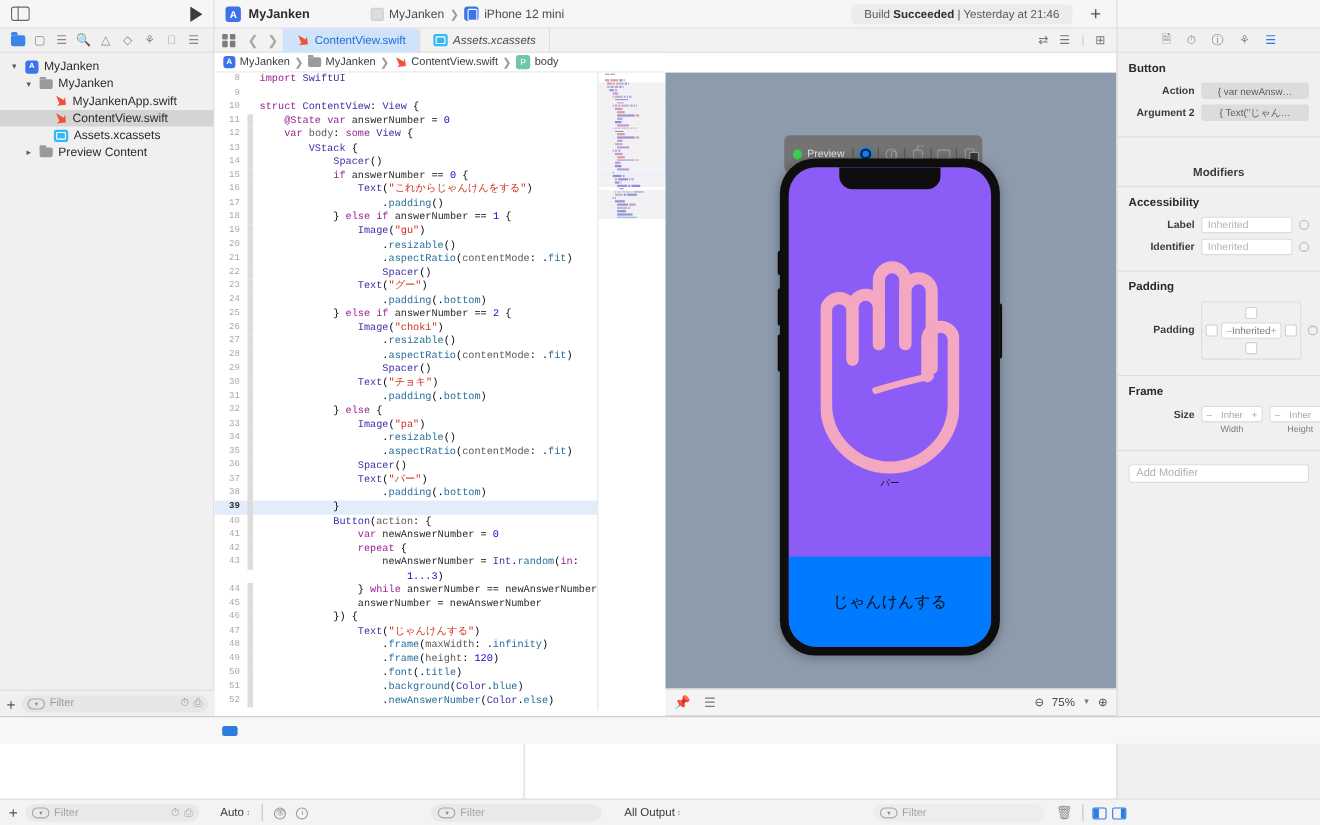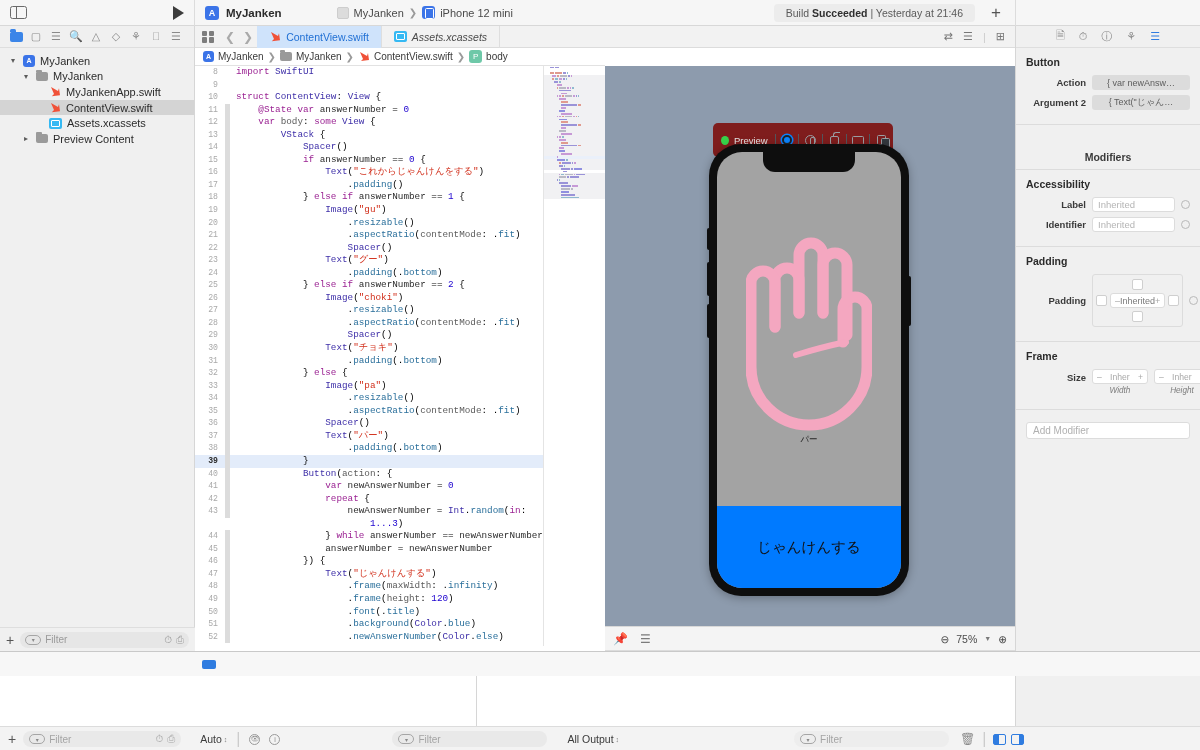--- a/index.html
+++ b/index.html
@@ -122,21 +122,21 @@
   .prop{ color:#2a6f9b; }
   .arg { color:#5b5b5b; }
 
   .minimap { position:absolute; left:543px; top:66px; width:62px; height:580px;
              background:#fff; border-left:1px solid #e4e4e4; overflow:hidden; }
 
   
   .canvas { position:absolute; left:605px; top:66px; width:410px; height:560px;
             background:#8d9bad; }
   .prev-toolbar { position:absolute; left:108px; top:57px; width:180px; height:34px;
-                  background:#7f1d1d; border-radius:5px; display:flex; align-items:center;
+                  background:#737373; border-radius:5px; display:flex; align-items:center;
                   color:#e4e4e4; font-size:9.5px; }
   .pv-dot { width:9px;height:9px;border-radius:50%;background:#37d14a;margin:0 5px 0 8px;}
   .pv-sep { width:1px;height:13px;background:#52565c; }
   .pv-ic { width:26px; display:flex; align-items:center; justify-content:center; }
   .pv-circle { width:10px;height:10px;border-radius:50%;background:#0a84ff;
                border:2.5px solid #1e2227; box-shadow:0 0 0 1.5px #0a84ff; }
   .pv-ring { width:11px;height:11px;border-radius:50%;border:1.2px solid #9a9ea3; position:relative;}
   .pv-ring:after{content:"";position:absolute;left:4px;top:1.5px;width:3px;height:7px;
                  border:1px solid #9a9ea3;border-radius:2px;}
   .pv-rot { width:9px;height:9px;border:1.2px solid #9a9ea3;border-radius:2px;position:relative;}
@@ -144,21 +144,21 @@
                 border-top:1.2px solid #9a9ea3;border-left:1.2px solid #9a9ea3;border-radius:3px 0 0 0;}
   .pv-disp { width:12px;height:9px;border:1.2px solid #9a9ea3;border-radius:1.5px;position:relative;}
   .pv-disp:after{content:"";position:absolute;left:4px;bottom:-3.5px;width:4px;height:2.5px;background:#9a9ea3;}
   .pv-dup { width:9px;height:10px;border:1.2px solid #9a9ea3;border-radius:1.5px;position:relative;}
   .pv-dup:after{content:"";position:absolute;left:3px;top:2px;width:7px;height:8px;
                 border:1.2px solid #9a9ea3;border-radius:1.5px;background:#33373d;}
 
   .phone { position:absolute; left:104px; top:78px; width:200px; height:452px;
            background:#0e0e0e; border-radius:32px; padding:8px;
            box-shadow:0 2px 10px rgba(0,0,0,.28); }
-  .phone-screen { width:100%; height:100%; background:#a3a3a3; border-radius:25px;
+  .phone-screen { width:100%; height:100%; background:#8b5cf6; border-radius:25px;
                   overflow:hidden; position:relative; display:flex; flex-direction:column; }
   .notch { position:absolute; left:50%; transform:translateX(-50%); top:0;
            width:92px; height:20px; background:#0e0e0e; border-radius:0 0 12px 12px; z-index:4; }
   .btn-left { position:absolute; left:-2px; top:84px; width:2.5px; height:22px;
               background:#0e0e0e; border-radius:2px 0 0 2px; }
   .btn-left2{ position:absolute; left:-2px; top:118px; width:2.5px; height:34px;
               background:#0e0e0e; border-radius:2px 0 0 2px; }
   .btn-left3{ position:absolute; left:-2px; top:160px; width:2.5px; height:34px;
               background:#0e0e0e; border-radius:2px 0 0 2px; }
   .btn-right{ position:absolute; right:-2px; top:132px; width:2.5px; height:50px;
@@ -203,21 +203,21 @@
   .pad-sq { width:11px;height:11px;border:1px solid #cfcfcf;background:#fff;border-radius:2px; }
   .pad-sq.c { margin:0 auto; }
   .pad-mid { display:flex; align-items:center; gap:3px; }
   .stepper { flex:1; height:15px; background:#fff; border:1px solid #dcdcdc; border-radius:3px;
              display:flex; align-items:center; justify-content:space-between;
              padding:0 4px; font-size:9px; color:#a8a8a8; }
   .stepper b { color:#7a7a7a; font-weight:normal; }
   .size-st { width:56px; height:15px; background:#fff; border:1px solid #dcdcdc; border-radius:3px;
              display:flex; align-items:center; justify-content:space-between;
              padding:0 4px; font-size:8.6px; color:#a8a8a8; }
-  .sub-lab { font-size:8.2px; color:#7d7d7d; text-align:center; margin-top:2px;font-style:italic; }
+  .sub-lab { font-size:8.2px; color:#7d7d7d; text-align:center; margin-top:2px; }
   .add-mod { margin:12px 10px; height:17px; background:#fff; border:1px solid #dcdcdc;
              border-radius:3px; font-size:10px; color:#b0b0b0;
              display:flex; align-items:center; padding-left:6px; }
 
   
   .debug { position:absolute; left:0; top:651px; width:1200px; height:99px;
            background:#f7f7f7; border-top:1px solid #c9c9c9; }
   .dbg-top { height:24px; display:flex; align-items:center; }
   .dbg-blue { width:14px;height:9px;background:#2f7ce0;border-radius:2px;margin-left:202px; }
   .dbg-panes { position:absolute; left:0; top:24px; width:1200px; height:50px; background:#fff; }

